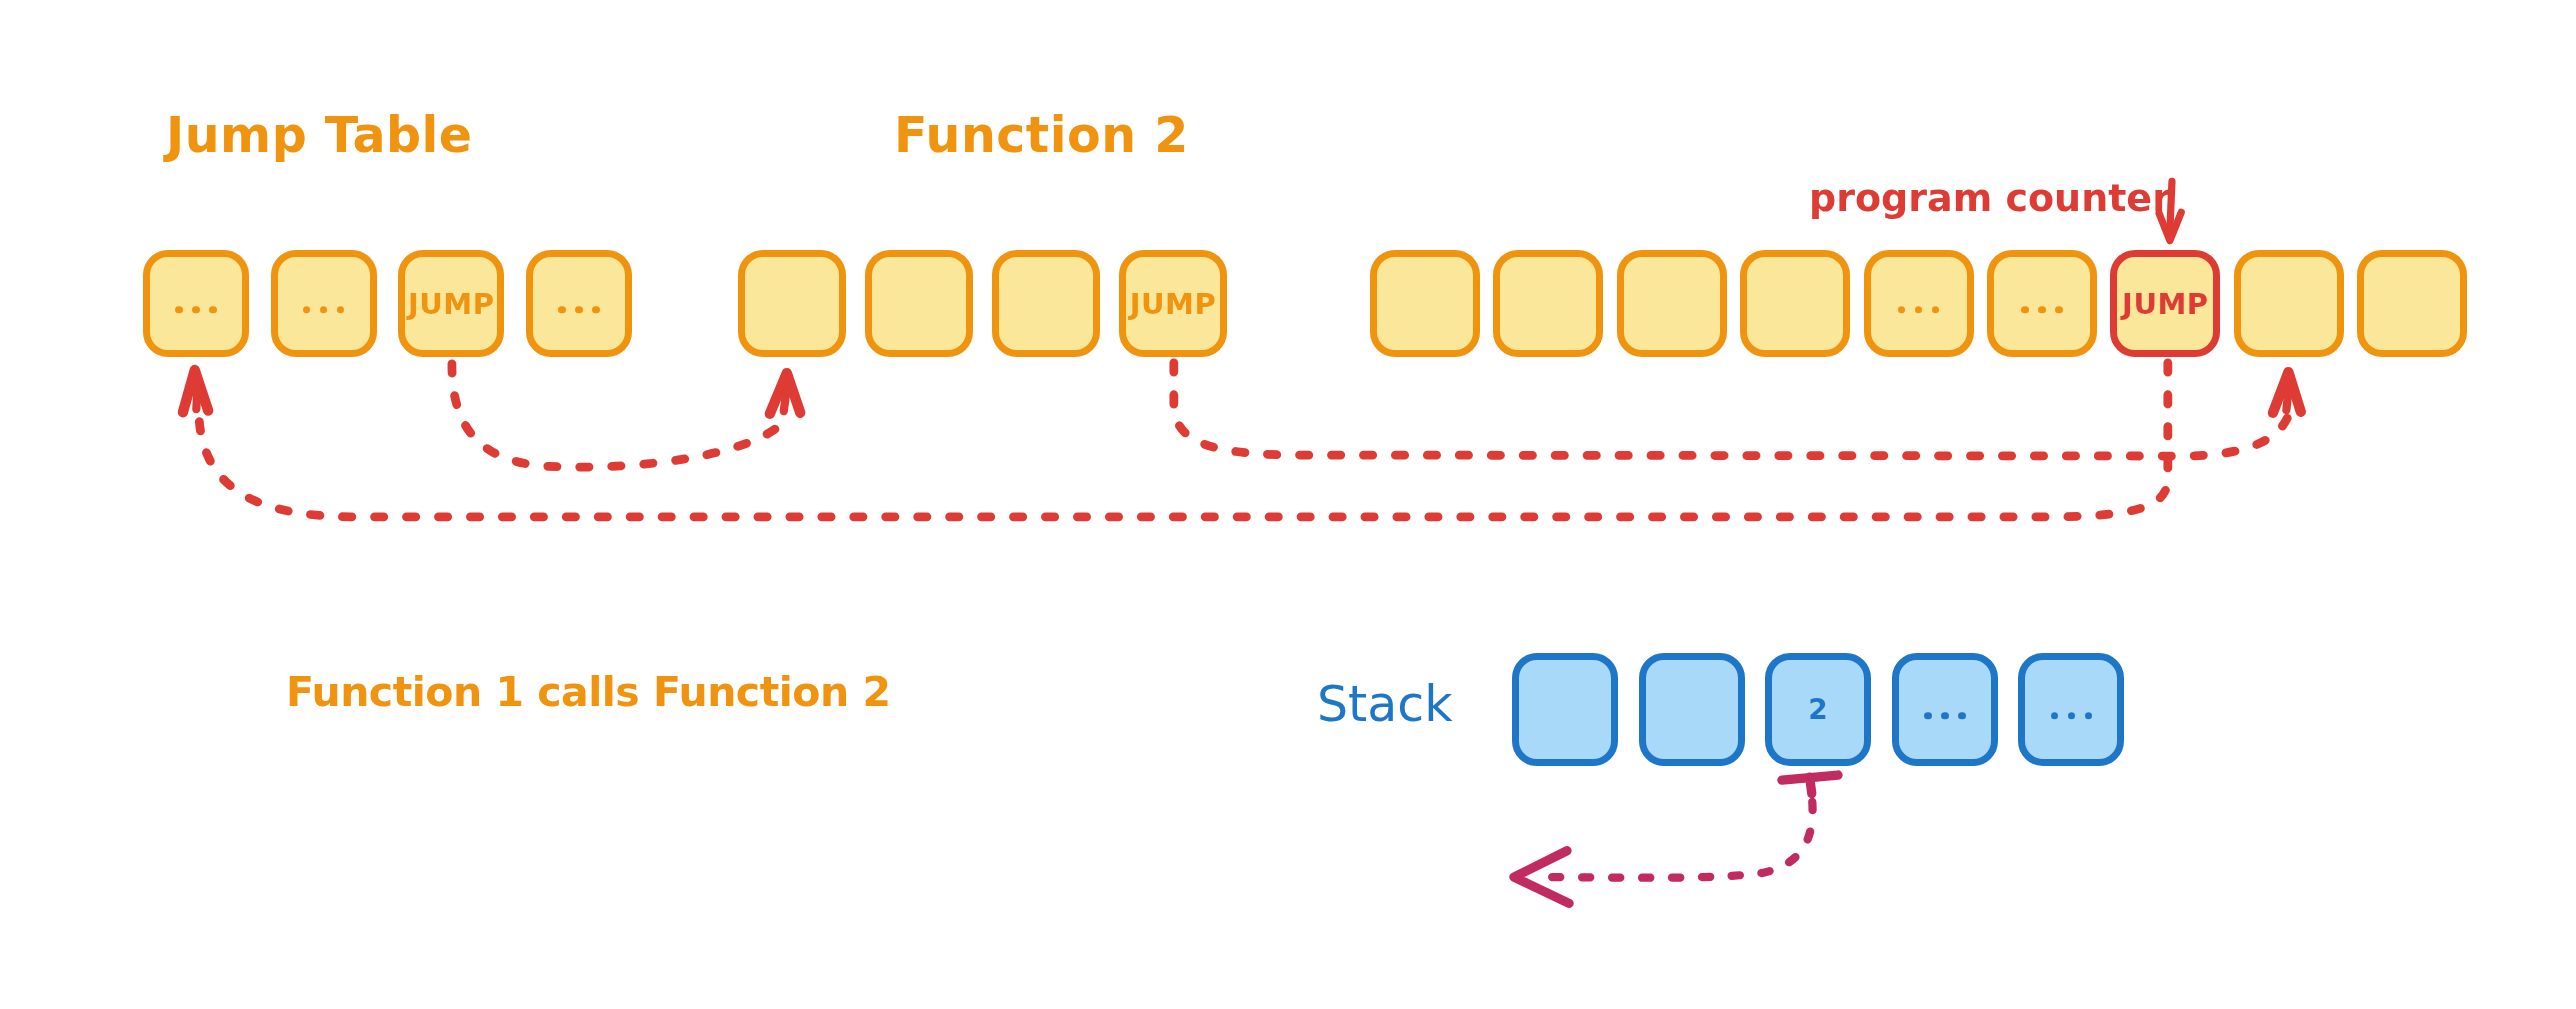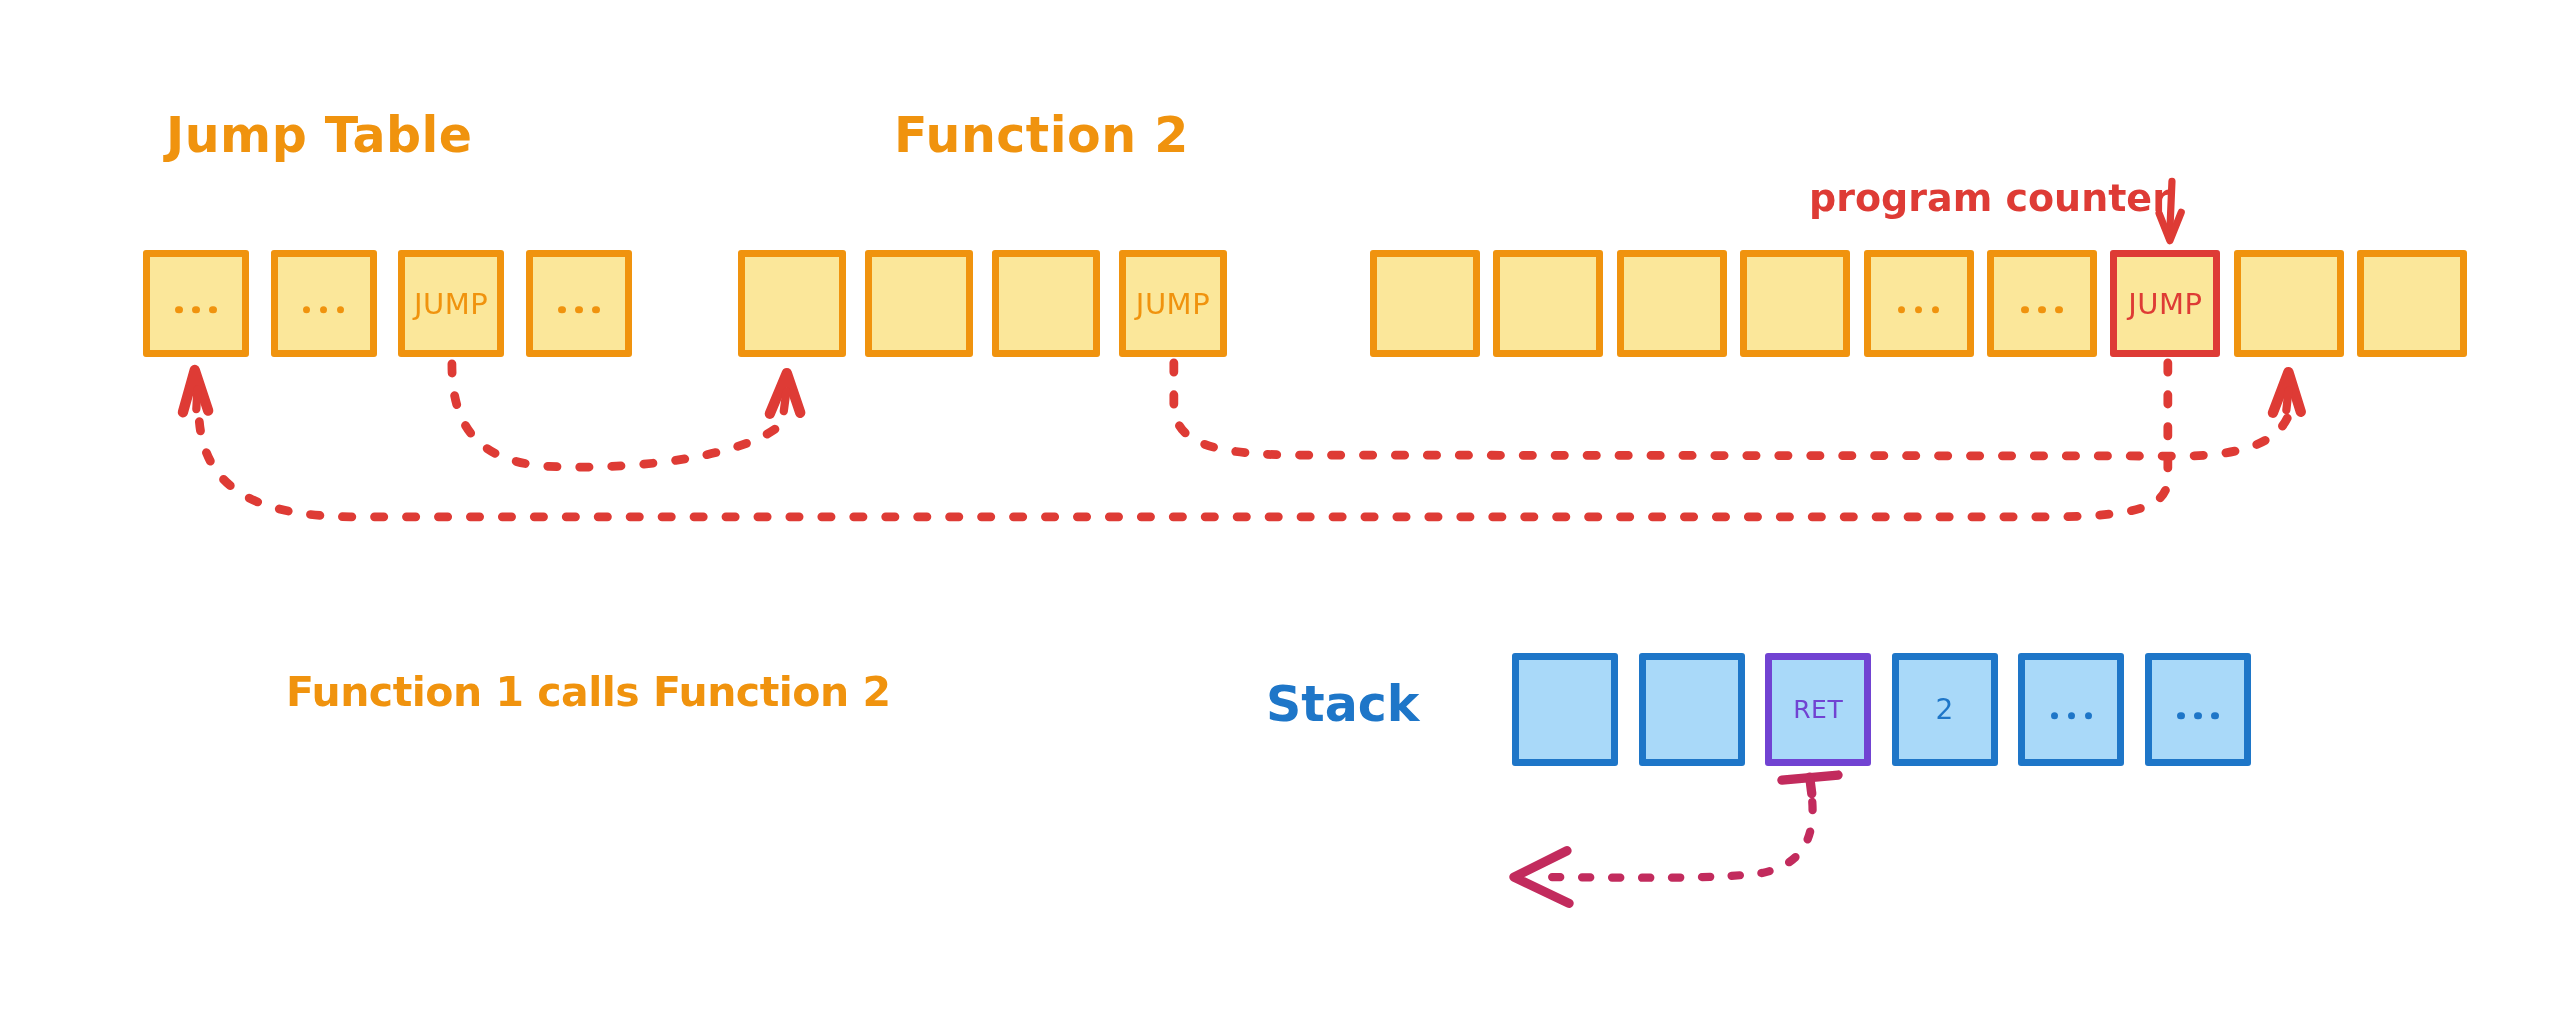--- a/index.html
+++ b/index.html
@@ -51,45 +51,45 @@
     position:absolute;
     left:286px;top:668px;
     font-size:41px;
     font-weight:700;
     letter-spacing:-0.5px;
     color:var(--orange);
     white-space:nowrap;
   }
   .stack-label{
     position:absolute;
-    left:1266px;top:676px;
+    left:1317px;top:676px;
     font-size:49px;
-    font-weight:700;
+    font-weight:400;
     color:var(--blue);
     white-space:nowrap;
   }
   .cell-row{
     position:absolute;
     display:flex;
   }
   #row-jump-table{left:143px;top:250px;gap:21.6px;}
   #row-function2{left:738px;top:250px;gap:19px;}
   #row-function1{left:1370px;top:250px;gap:13.4px;}
   #row-stack{left:1512px;top:653px;gap:20.6px;}
   .cell{
     width:106px;height:107px;
     border:7.7px solid var(--orange);
-    border-radius:3px;
+    border-radius:25px;
     background:var(--yellow-fill);
     color:var(--orange);
     display:flex;
     align-items:center;
     justify-content:center;
     font-size:29px;
-    font-weight:400;
+    font-weight:700;
     letter-spacing:0.5px;
     flex:0 0 auto;
   }
   #row-function2 .cell{width:108px;}
   #row-function1 .cell{width:110px;}
   .cell.highlight-red{
     border-color:var(--red);
     color:var(--red);
   }
   #row-stack .cell{
@@ -208,21 +208,20 @@
       <div class="cell"></div>
     </div>
 
   <div class="caption">Function 1 calls Function 2</div>
 
   <div class="stack-label">Stack</div>
 
   <div class="cell-row" id="row-stack">
       <div class="cell"></div>
       <div class="cell"></div>
-      <div class="cell highlight-purple">RET</div>
       <div class="cell">2</div>
       <div class="cell dots">
         <span></span>
         <span></span>
         <span></span>
       </div>
       <div class="cell dots">
         <span></span>
         <span></span>
         <span></span>

